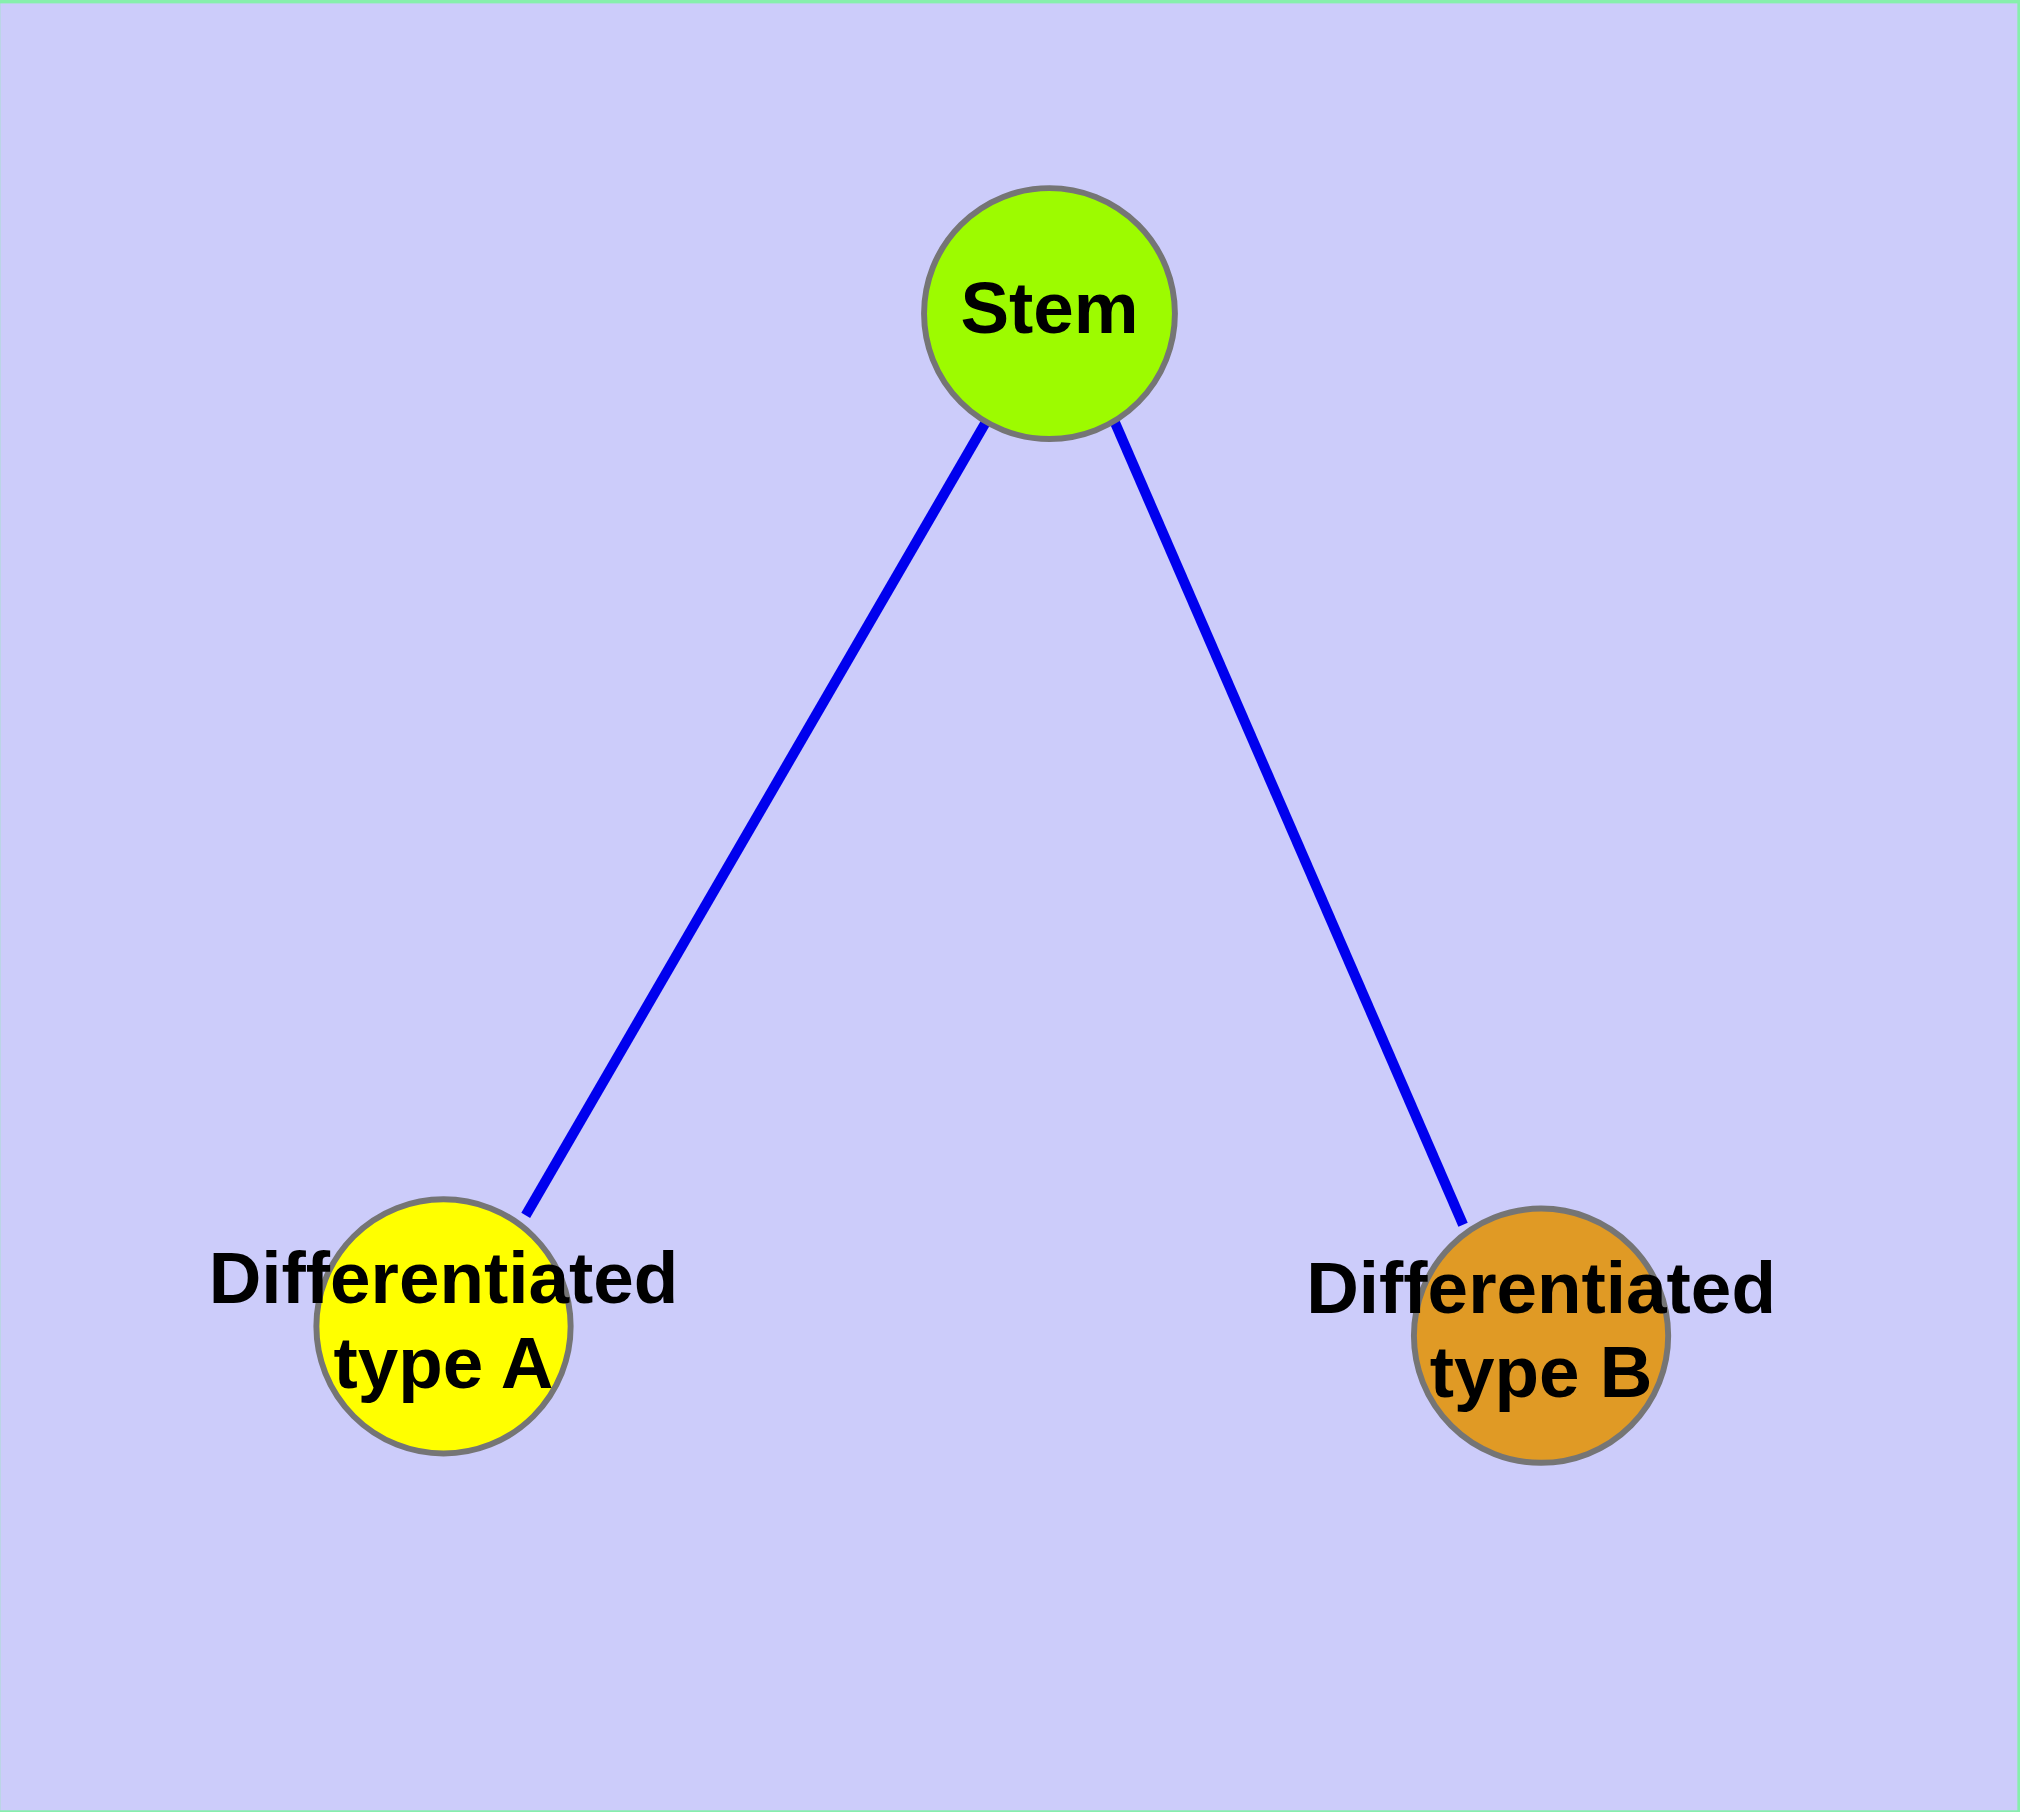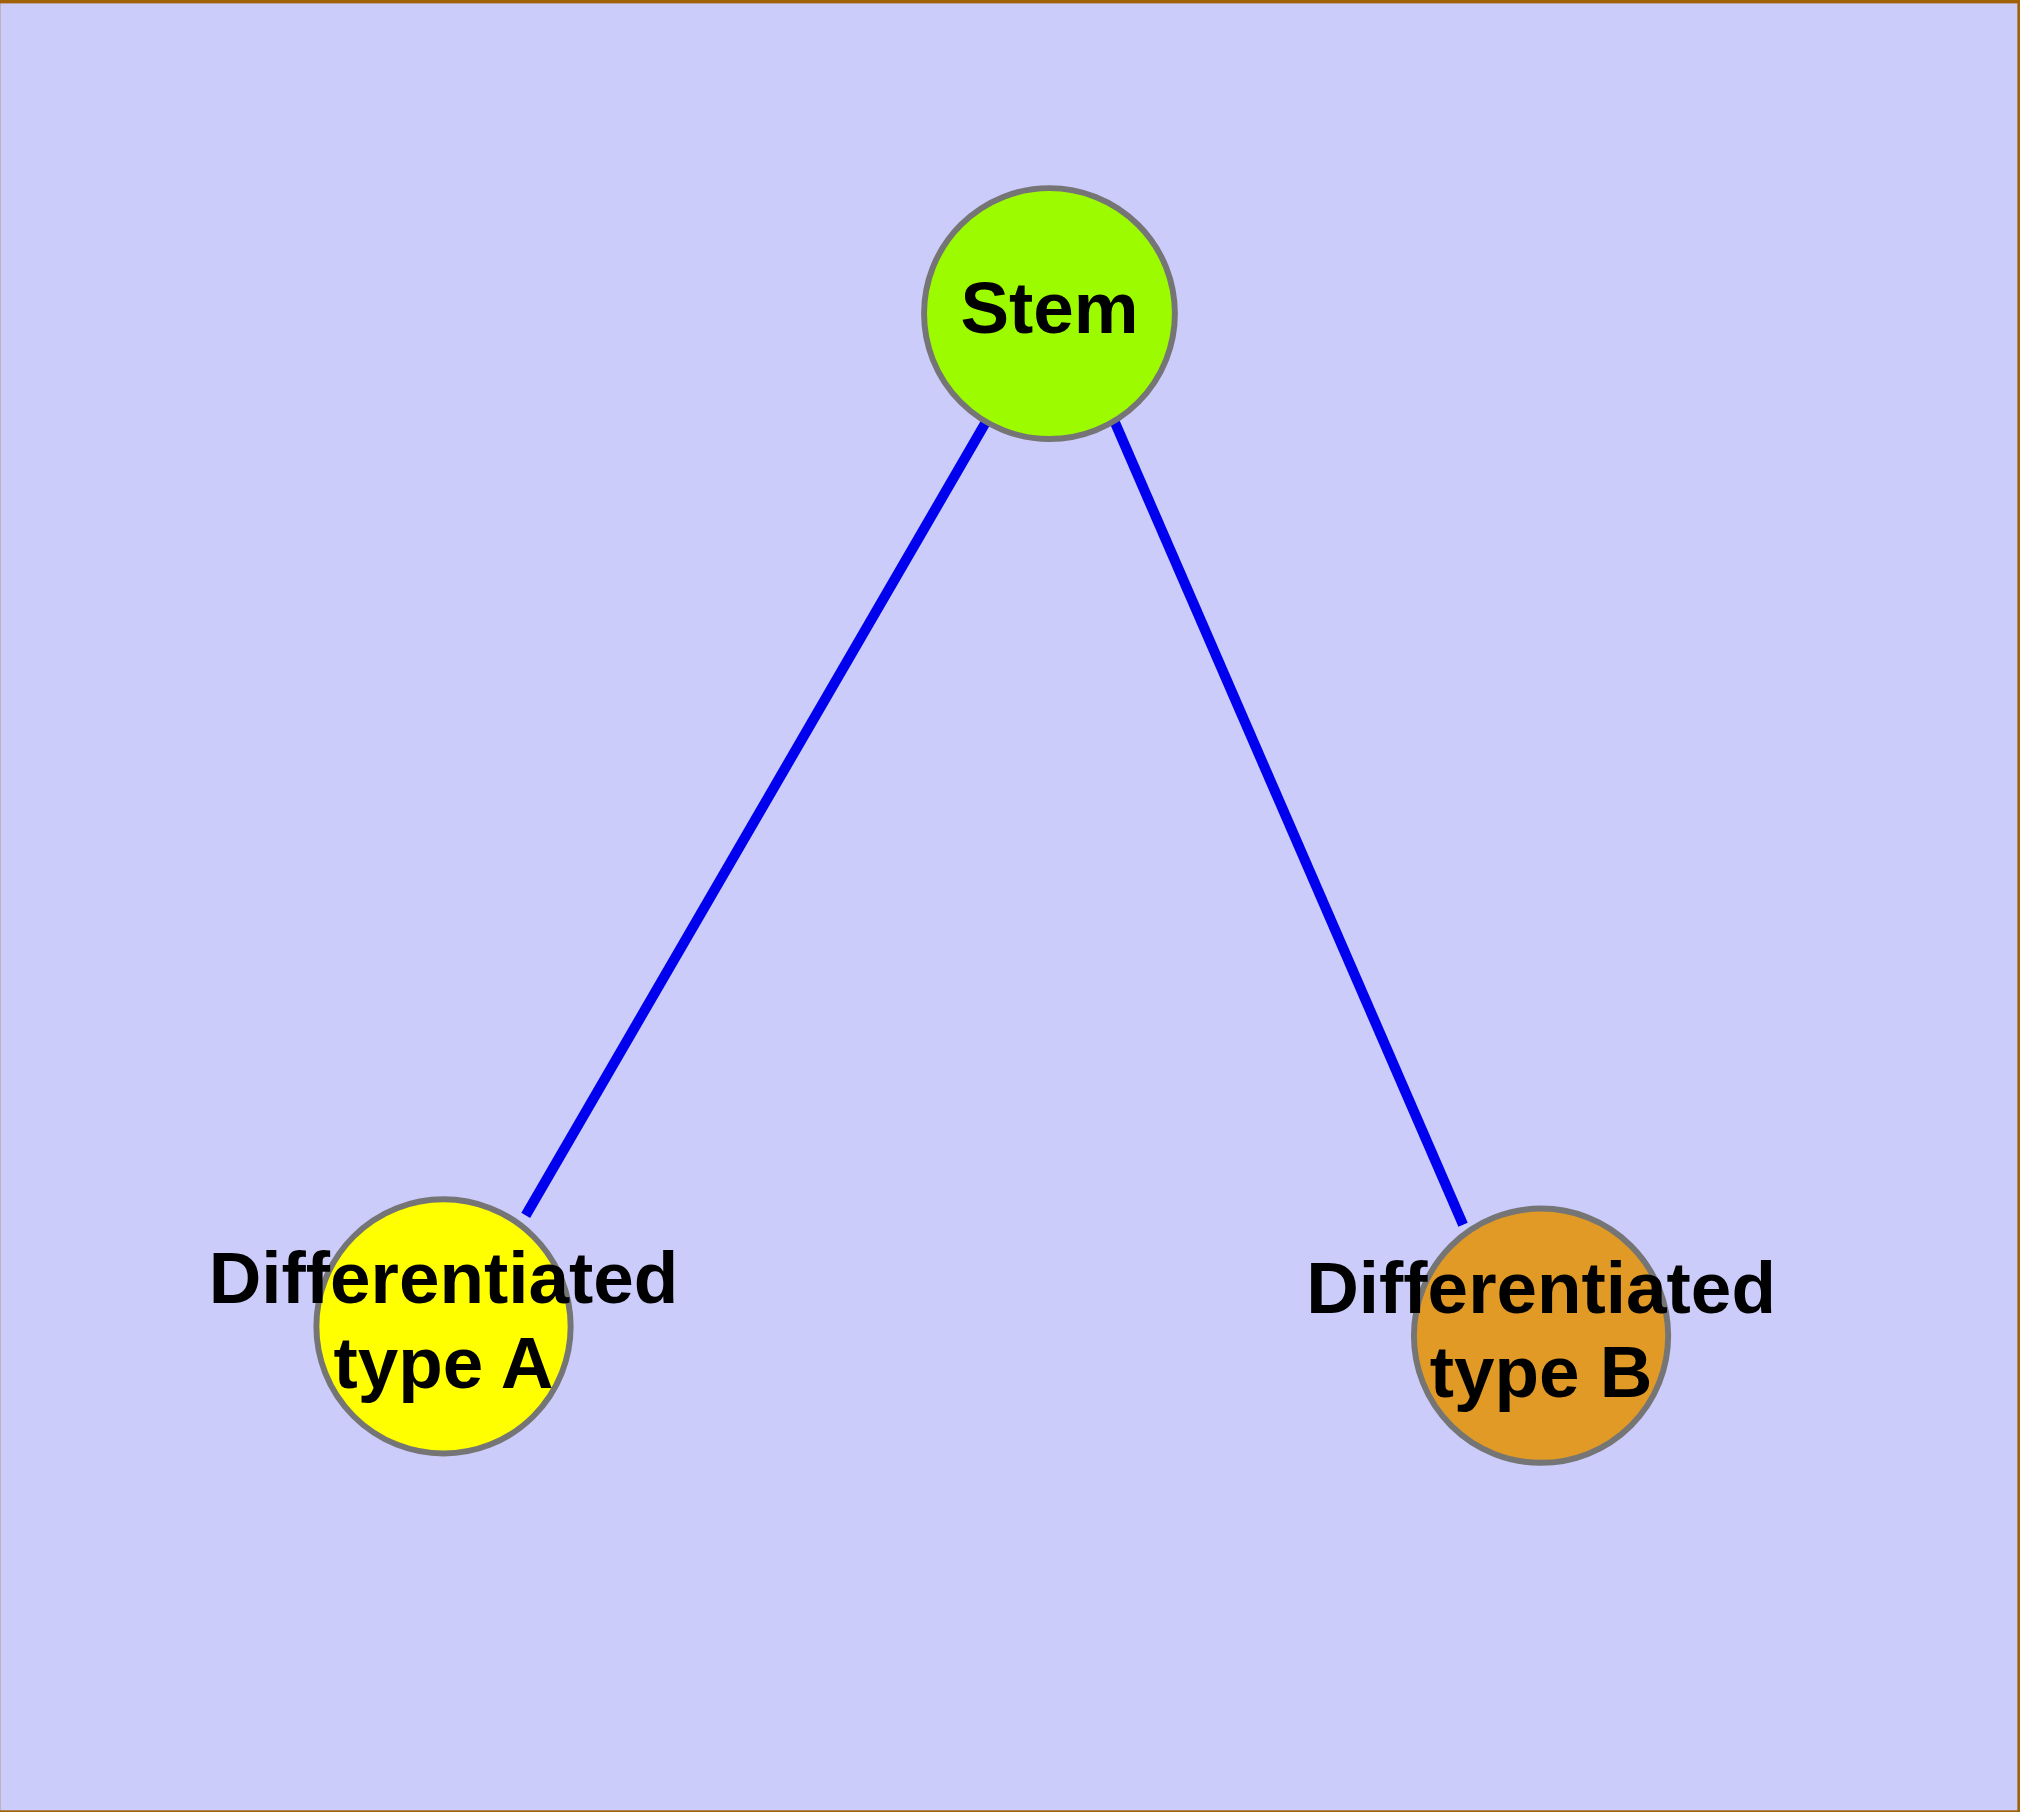--- a/index.html
+++ b/index.html
@@ -10,21 +10,21 @@
   body {
     width: 2021px;
     height: 1812px;
     overflow: hidden;
     font-family: "Liberation Sans", sans-serif;
   }
   #canvas {
     position: relative;
     width: 2021px;
     height: 1812px;
-    background: #a16207;
+    background: #86efac;
   }
   #diagram-svg {
     position: absolute;
     top: 0;
     left: 0;
     width: 2021px;
     height: 1812px;
     display: block;
   }
   .node-label {

